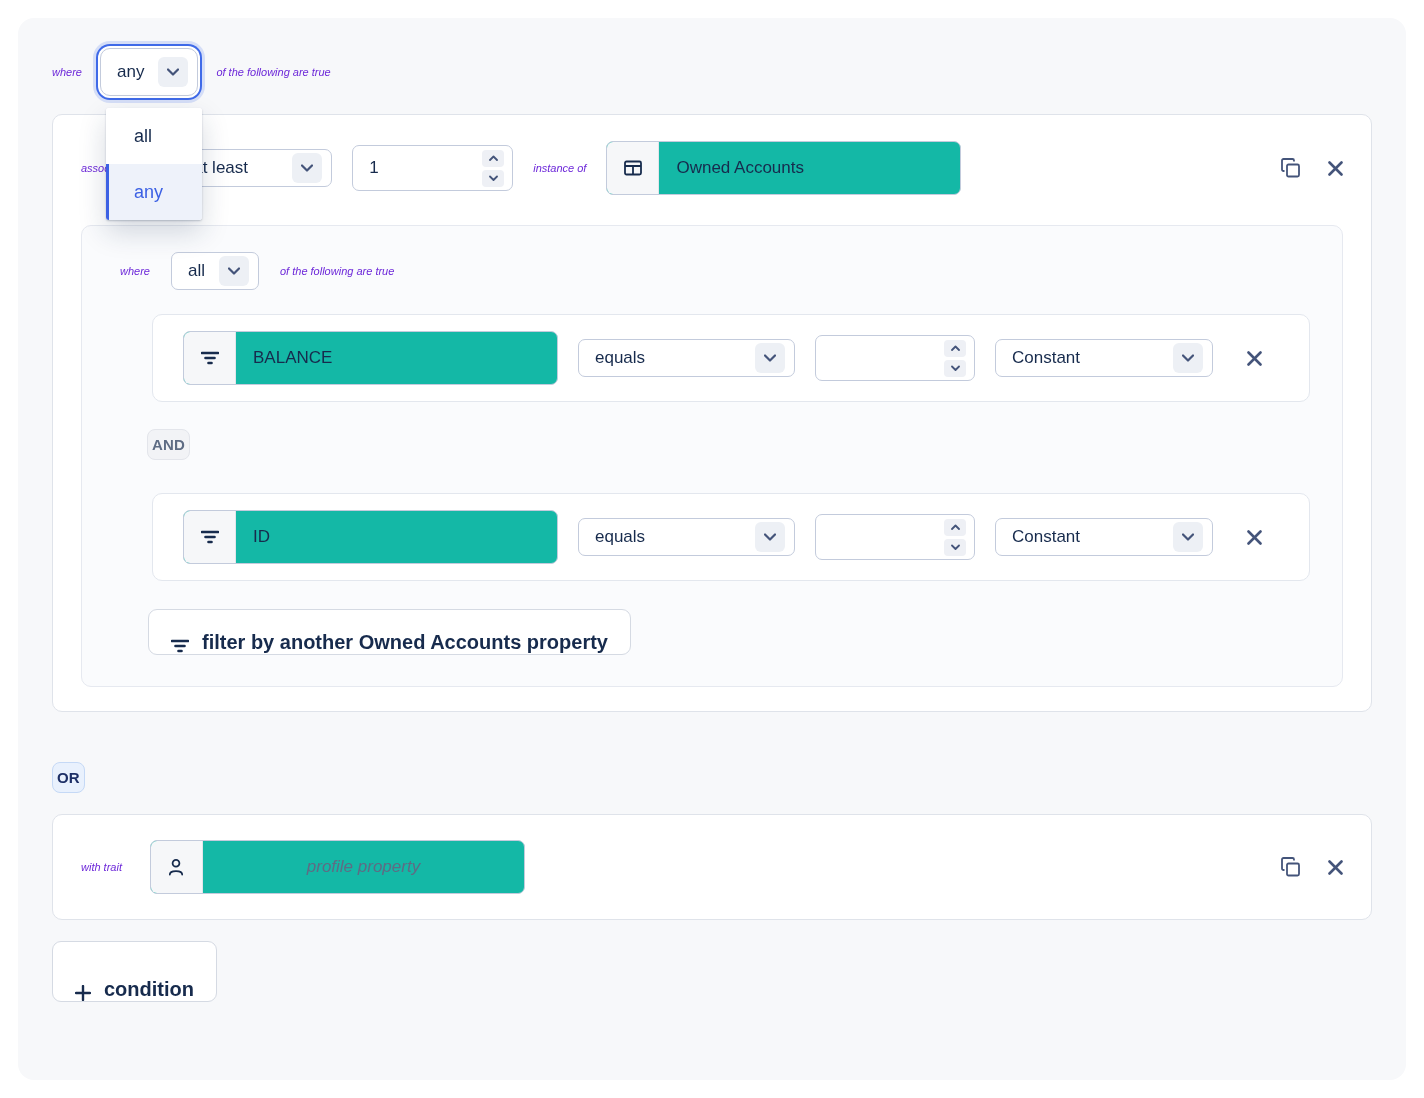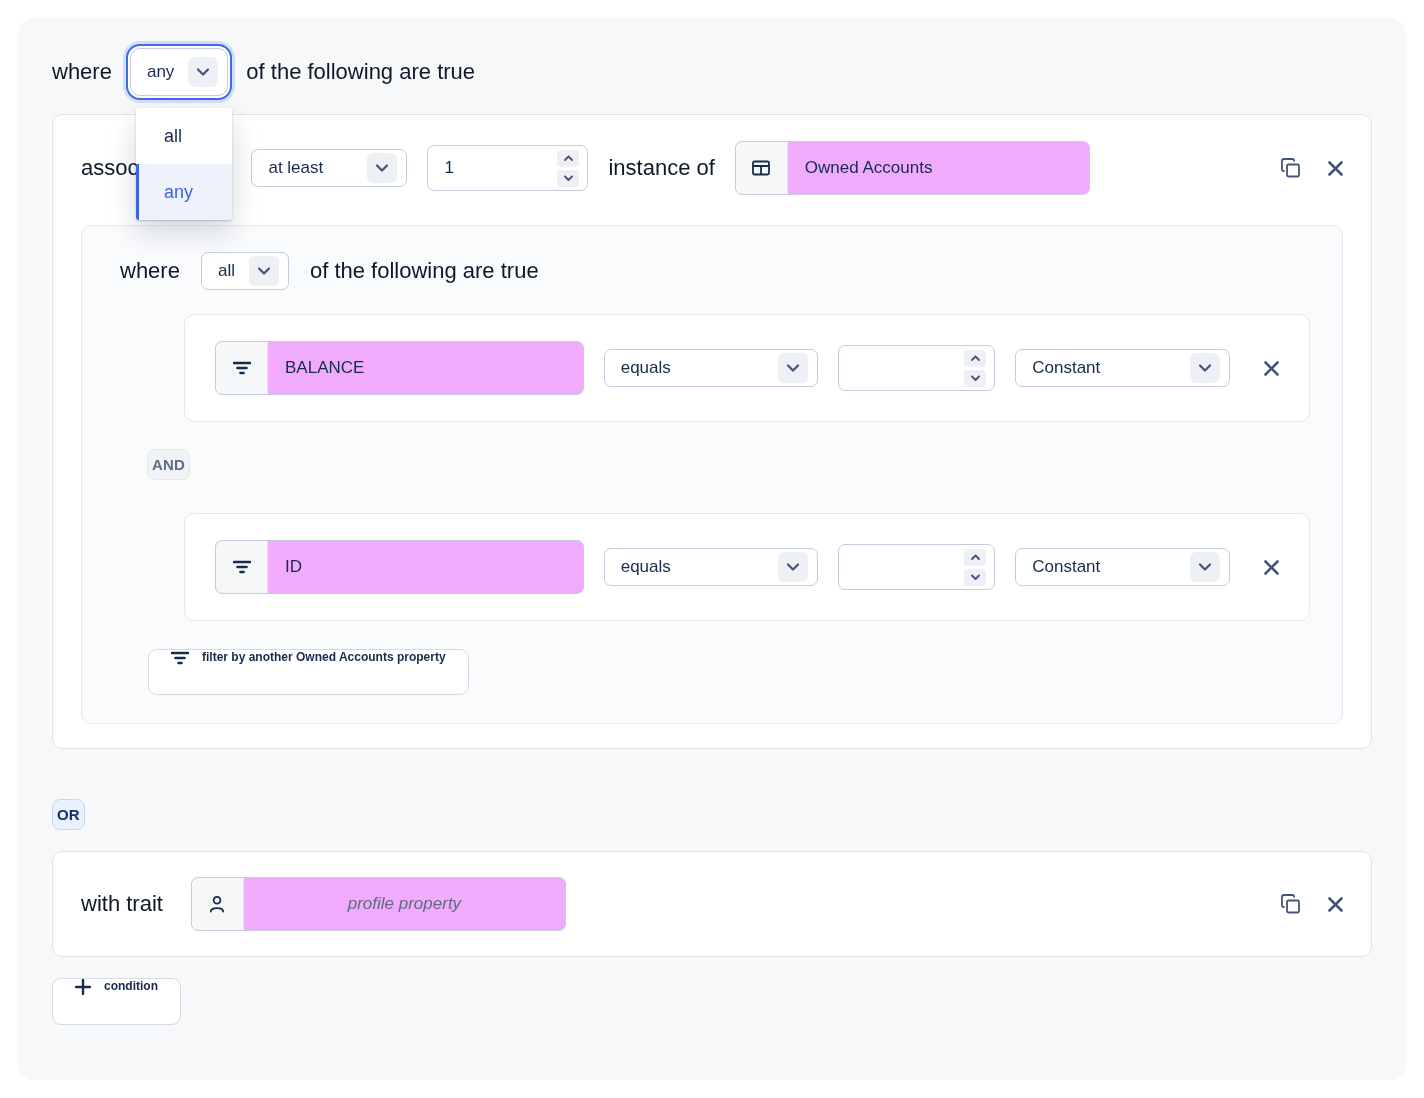--- a/index.html
+++ b/index.html
@@ -4,33 +4,33 @@
 <style>
   * { margin:0; padding:0; box-sizing:border-box; }
   html,body { background:#ffffff; font-family:"Liberation Sans", sans-serif; }
   .page { position:relative; width:1424px; height:1098px; background:#ffffff; }
   .canvas {
     position:absolute; left:18px; top:18px; width:1388px; height:1062px;
     background:#f7f8fa; border-radius:16px; padding:30px 34px;
   }
 
   
-  .label { font-size:22px; color:#0f172a; white-space:nowrap; }
+  .label { font-size:11px; color:#6d28d9; white-space:nowrap;font-style:italic; }
   .select-btn {
     display:inline-flex; align-items:center; justify-content:space-between; gap:14px;
     height:38px; padding:0 9px 0 16px; background:#fff;
     border:1px solid #c3cbdc; border-radius:7px;
     font-size:17px; color:#172b4d; cursor:pointer; white-space:nowrap;
   }
   .chev-box {
     width:30px; height:30px; border-radius:6px; background:#edf0f5;
     display:flex; align-items:center; justify-content:center; color:#44547a; flex:none;
   }
   .field {
-    display:inline-flex; align-items:stretch; height:54px; background:#f0abfc;
+    display:inline-flex; align-items:stretch; height:54px; background:#14b8a6;
     border:1px solid #c3cbdc; border-radius:7px; overflow:hidden;
   }
   .icon-seg {
     width:52px; flex:none; background:#f6f7f9; border-right:1px solid #e2e5eb;
     display:flex; align-items:center; justify-content:center; color:#172b4d;
   }
   .field-text { display:flex; align-items:center; padding:0 17px; font-size:17px; color:#172b4d; white-space:nowrap; }
   .num-box {
     display:inline-flex; align-items:center; justify-content:space-between;
     height:46px; padding:0 8px 0 16px; background:#fff;
@@ -39,37 +39,37 @@
   .num-box input {
     border:none; outline:none; background:transparent; width:90px;
     font-size:17px; color:#172b4d; font-family:inherit;
   }
   .stepper { display:flex; flex-direction:column; gap:3px; }
   .step-btn {
     width:22px; height:17px; border-radius:4px; background:#eef0f5;
     display:flex; align-items:center; justify-content:center; color:#44547a; cursor:pointer;
   }
   .ghost-btn {
-    display:inline-flex; align-items:flex-start; gap:13px; height:46px; padding:0 22px;
+    display:inline-flex; align-items:flex-end; gap:13px; height:46px; padding:0 22px;
     background:#fff; border:1px solid #d5dae3; border-radius:9px;
-    font-size:12px; font-weight:700; color:#172b4d; cursor:pointer; white-space:nowrap;
+    font-size:20px; font-weight:700; color:#172b4d; cursor:pointer; white-space:nowrap;
   }
   .badge {
     display:inline-block; padding:6px 4px; border-radius:8px;
     font-size:15px; font-weight:700; letter-spacing:.2px;
   }
   .badge-and { background:#f2f3f6; border:1px solid #e3e5eb; color:#5e6c84; }
   .badge-or  { background:#e9f1fd; border:1px solid #c5d9f6; color:#1d2f66;margin-top:28px; }
   .icon-btn { color:#44547a; cursor:pointer; display:inline-flex; align-items:center; }
 
   
   .card { background:#ffffff; border:1px solid #dfe3ea; border-radius:10px; }
   .card-1 { margin-top:18px; padding:26px 28px 24px 28px; }
   .nested { margin-top:30px; background:#fafbfd; border:1px solid #e6e9f0; border-radius:10px; padding:26px 32px 28px 34px; }
-  .row-card { background:#fff; border:1px solid #e3e7ee; border-radius:10px; padding:26px 30px; margin-left:68px; display:flex; align-items:center; gap:20px; }
+  .row-card { background:#fff; border:1px solid #e3e7ee; border-radius:10px; padding:16px 30px; margin-left:36px; display:flex; align-items:center; gap:20px; }
 
   .flex-row { display:flex; align-items:center; gap:20px; }
   .top-row { position:relative; z-index:30; display:flex; align-items:center; gap:18px; }
 
   
   .op-trigger {
     height:48px; border-radius:10px; position:relative;
     box-shadow: 0 0 0 2px #ffffff, 0 0 0 4px #3f6ae8, 0 0 0 7px rgba(63,106,232,.18);
   }
   .op-menu {
@@ -366,21 +366,21 @@
         </span>
         <span class="icon-btn">
           <svg width="15" height="15" viewBox="0 0 15 15">
               <use href="#i-close"></use>
             </svg>
         </span>
       </span>
     </div>
 
     <div class="add-cond">
-      <button class="ghost-btn" style="height:47px;">
+      <button class="ghost-btn" style="height:61px;">
         <span class="icon-btn" style="color:#172b4d;">
           <svg width="16" height="16" viewBox="0 0 16 16">
               <use href="#i-plus"></use>
             </svg>
         </span>
         <span>condition</span>
       </button>
     </div>
 
   </div>

